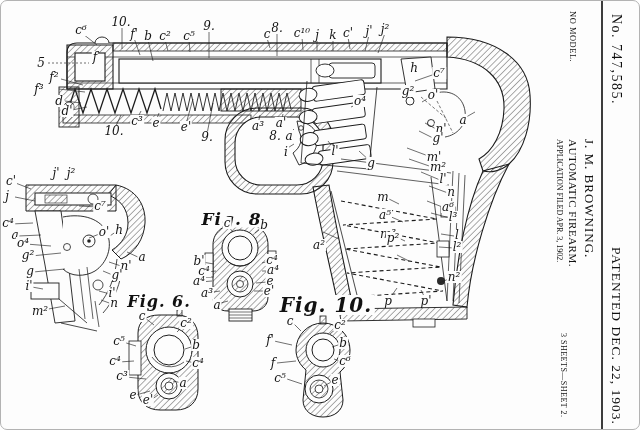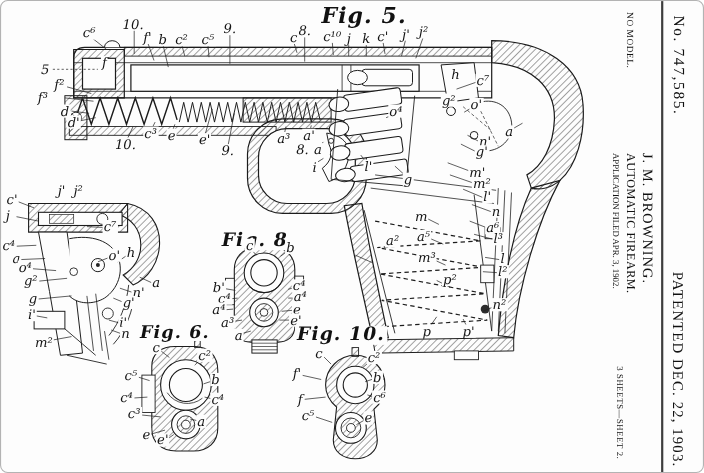--- a/index.html
+++ b/index.html
@@ -169,21 +169,20 @@
       <path d="M47,62 H88" stroke-dasharray="2,2"></path>
       <path d="M82,33 96,44M121,25 121,48M133,37 139,54M147,39 152,60M164,39 167,50M188,39 189,51M208,30 208,57M276,31 276,55M266,37 269,47M301,36 302,49M316,38 316,50M332,38 332,50M347,36 349,48M368,34 364,50M384,32 377,52M60,78 82,84M58,88 84,91M64,100 80,102M71,109 86,106M114,127 120,114M136,118 140,110M155,120 158,112M185,123 192,98M206,133 212,102M257,123 259,114M280,121 282,113M287,134 293,128M285,148 293,143M333,148 327,140M369,160 358,150M434,73 414,80M407,92 413,99M431,95 421,101M362,101 350,106M460,119 474,111M437,129 424,122M434,138 418,130M430,156 406,147M434,167 408,158M439,179 420,171M447,192 428,185M444,207 426,200M449,217 430,212M386,197 398,203M388,215 402,221M391,234 404,240M453,235 440,233M453,247 438,246M322,231 338,238M396,254 408,260M450,277 438,282M389,297 396,287M424,297 420,289"></path>
       <path d="M12,181 30,188M14,196 34,200M97,206 78,205M10,223 32,222M17,235 40,234M25,243 50,245M30,255 60,252M32,271 64,268M31,286 42,288M42,309 64,305M101,232 88,237M116,230 106,237M123,266 108,261M114,275 102,270M109,293 98,290M111,303 100,299M139,257 126,251"></path>
       <path d="M226,224 232,231M262,226 254,232M201,261 213,263M205,271 215,270M268,260 261,262M269,270 261,270M199,281 211,280M266,281 255,282M206,292 219,290M264,290 253,290M216,303 227,300"></path>
       <path d="M144,317 153,324M183,324 176,331M122,341 135,345M193,345 184,348M118,361 133,360M194,362 185,360M125,376 145,378M181,382 172,380M135,394 149,390M150,399 157,394"></path>
       <path d="M292,322 300,330M337,326 329,333M273,340 291,344M340,343 331,346M276,362 295,360M342,361 333,358M283,377 301,383M332,380 323,385"></path>
     </g>
   </svg>
 
   <div id="label-layer">
-      <span class="fig-title" style="left: 330px; top: 13px; font-size: 20px;">Fig. 5.</span>
       <span class="ref-label" style="left: 80px; top: 29px;">c⁶</span>
       <span class="ref-label" style="left: 120px; top: 21px;">10.</span>
       <span class="ref-label" style="left: 133px; top: 33px;">f'</span>
       <span class="ref-label" style="left: 147px; top: 35px;">b</span>
       <span class="ref-label" style="left: 164px; top: 35px;">c²</span>
       <span class="ref-label" style="left: 188px; top: 35px;">c⁵</span>
       <span class="ref-label" style="left: 208px; top: 25px;">9.</span>
       <span class="ref-label" style="left: 276px; top: 27px;">8.</span>
       <span class="ref-label" style="left: 266px; top: 33px;">c</span>
       <span class="ref-label" style="left: 301px; top: 32px;">c¹⁰</span>
@@ -222,22 +221,22 @@
       <span class="ref-label" style="left: 437px; top: 166px;">m²</span>
       <span class="ref-label" style="left: 442px; top: 178px;">l'</span>
       <span class="ref-label" style="left: 450px; top: 191px;">n</span>
       <span class="ref-label" style="left: 447px; top: 206px;">a⁶</span>
       <span class="ref-label" style="left: 452px; top: 216px;">l³</span>
       <span class="ref-label" style="left: 382px; top: 196px;">m</span>
       <span class="ref-label" style="left: 384px; top: 214px;">a⁵</span>
       <span class="ref-label" style="left: 387px; top: 233px;">m³</span>
       <span class="ref-label" style="left: 456px; top: 234px;">l</span>
       <span class="ref-label" style="left: 456px; top: 246px;">l²</span>
-      <span class="ref-label" style="left: 318px; top: 218px; margin-left: 38px;">a²</span>
-      <span class="ref-label" style="left: 392px; top: 253px; margin-left: 16px;">p²</span>
+      <span class="ref-label" style="left: 318px; top: 244px;">a²</span>
+      <span class="ref-label" style="left: 392px; top: 237px;">p²</span>
       <span class="ref-label" style="left: 453px; top: 276px;">n²</span>
       <span class="ref-label" style="left: 387px; top: 300px;">p</span>
       <span class="ref-label" style="left: 425px; top: 300px;">p'</span>
       <span class="ref-label" style="left: 10px; top: 180px;">c'</span>
       <span class="ref-label" style="left: 55px; top: 172px;">j'</span>
       <span class="ref-label" style="left: 70px; top: 172px;">j²</span>
       <span class="ref-label" style="left: 6px; top: 195px;">j</span>
       <span class="ref-label" style="left: 99px; top: 205px;">c⁷</span>
       <span class="ref-label" style="left: 7px; top: 222px;">c⁴</span>
       <span class="ref-label" style="left: 14px; top: 234px;">a</span>
@@ -269,21 +268,21 @@
       <span class="ref-label" style="left: 141px; top: 315px;">c</span>
       <span class="ref-label" style="left: 185px; top: 322px;">c²</span>
       <span class="ref-label" style="left: 118px; top: 340px;">c⁵</span>
       <span class="ref-label" style="left: 195px; top: 344px;">b</span>
       <span class="ref-label" style="left: 114px; top: 360px;">c⁴</span>
       <span class="ref-label" style="left: 197px; top: 362px;">c⁴</span>
       <span class="ref-label" style="left: 121px; top: 375px;">c³</span>
       <span class="ref-label" style="left: 182px; top: 382px;">a</span>
       <span class="ref-label" style="left: 132px; top: 394px;">e</span>
       <span class="ref-label" style="left: 147px; top: 399px;">e'</span>
-      <span class="fig-title" style="left: 309px; top: 304px; font-size: 17px; text-align: right;">Fig. 10.</span>
+      <span class="fig-title" style="left: 325px; top: 304px; font-size: 20px; text-align: right;">Fig. 10.</span>
       <span class="ref-label" style="left: 289px; top: 320px;">c</span>
       <span class="ref-label" style="left: 339px; top: 324px;">c²</span>
       <span class="ref-label" style="left: 269px; top: 339px;">f'</span>
       <span class="ref-label" style="left: 342px; top: 342px;">b</span>
       <span class="ref-label" style="left: 272px; top: 362px;">f</span>
       <span class="ref-label" style="left: 344px; top: 360px;">c⁶</span>
       <span class="ref-label" style="left: 279px; top: 377px;">c⁵</span>
       <span class="ref-label" style="left: 334px; top: 379px;">e</span>
     </div>
 

